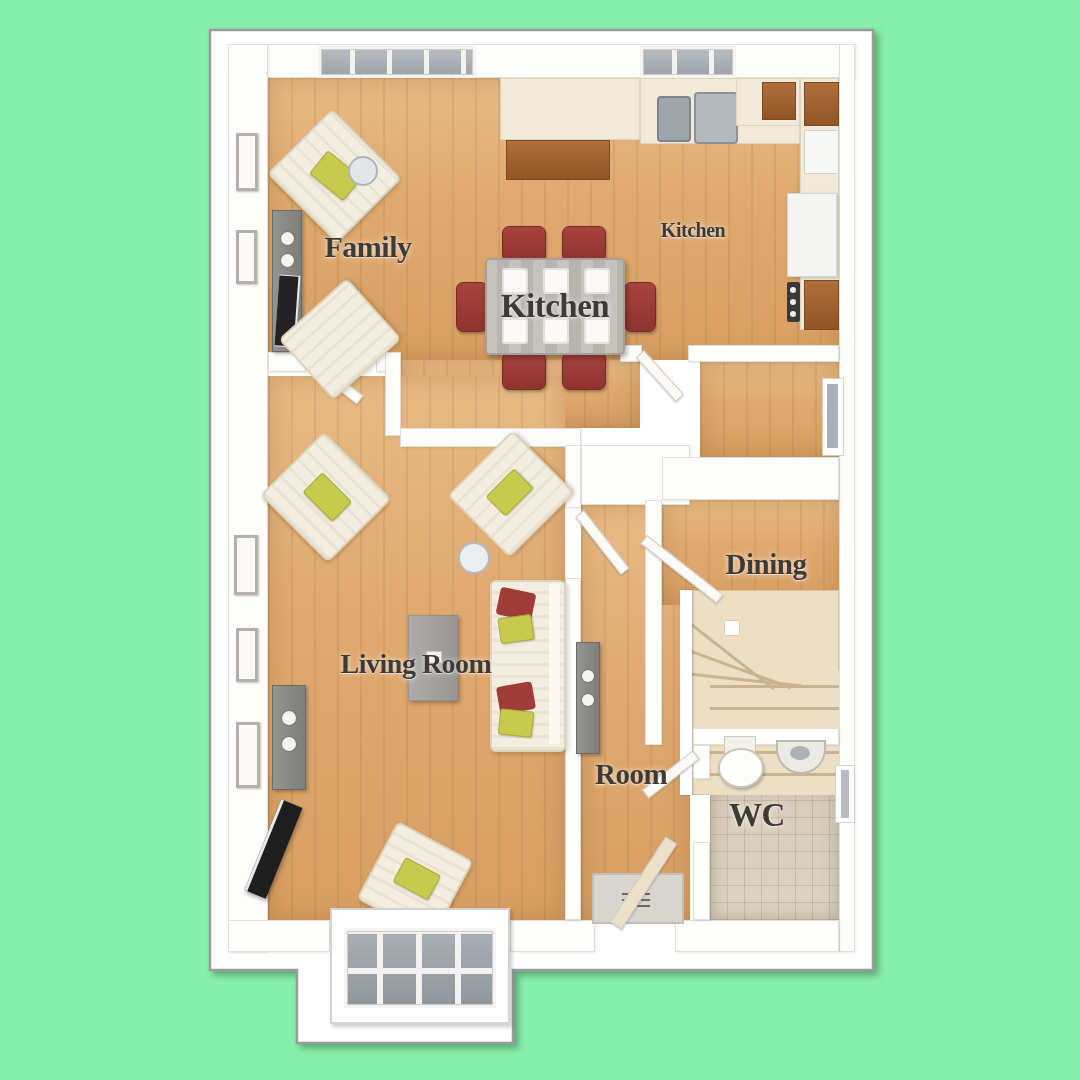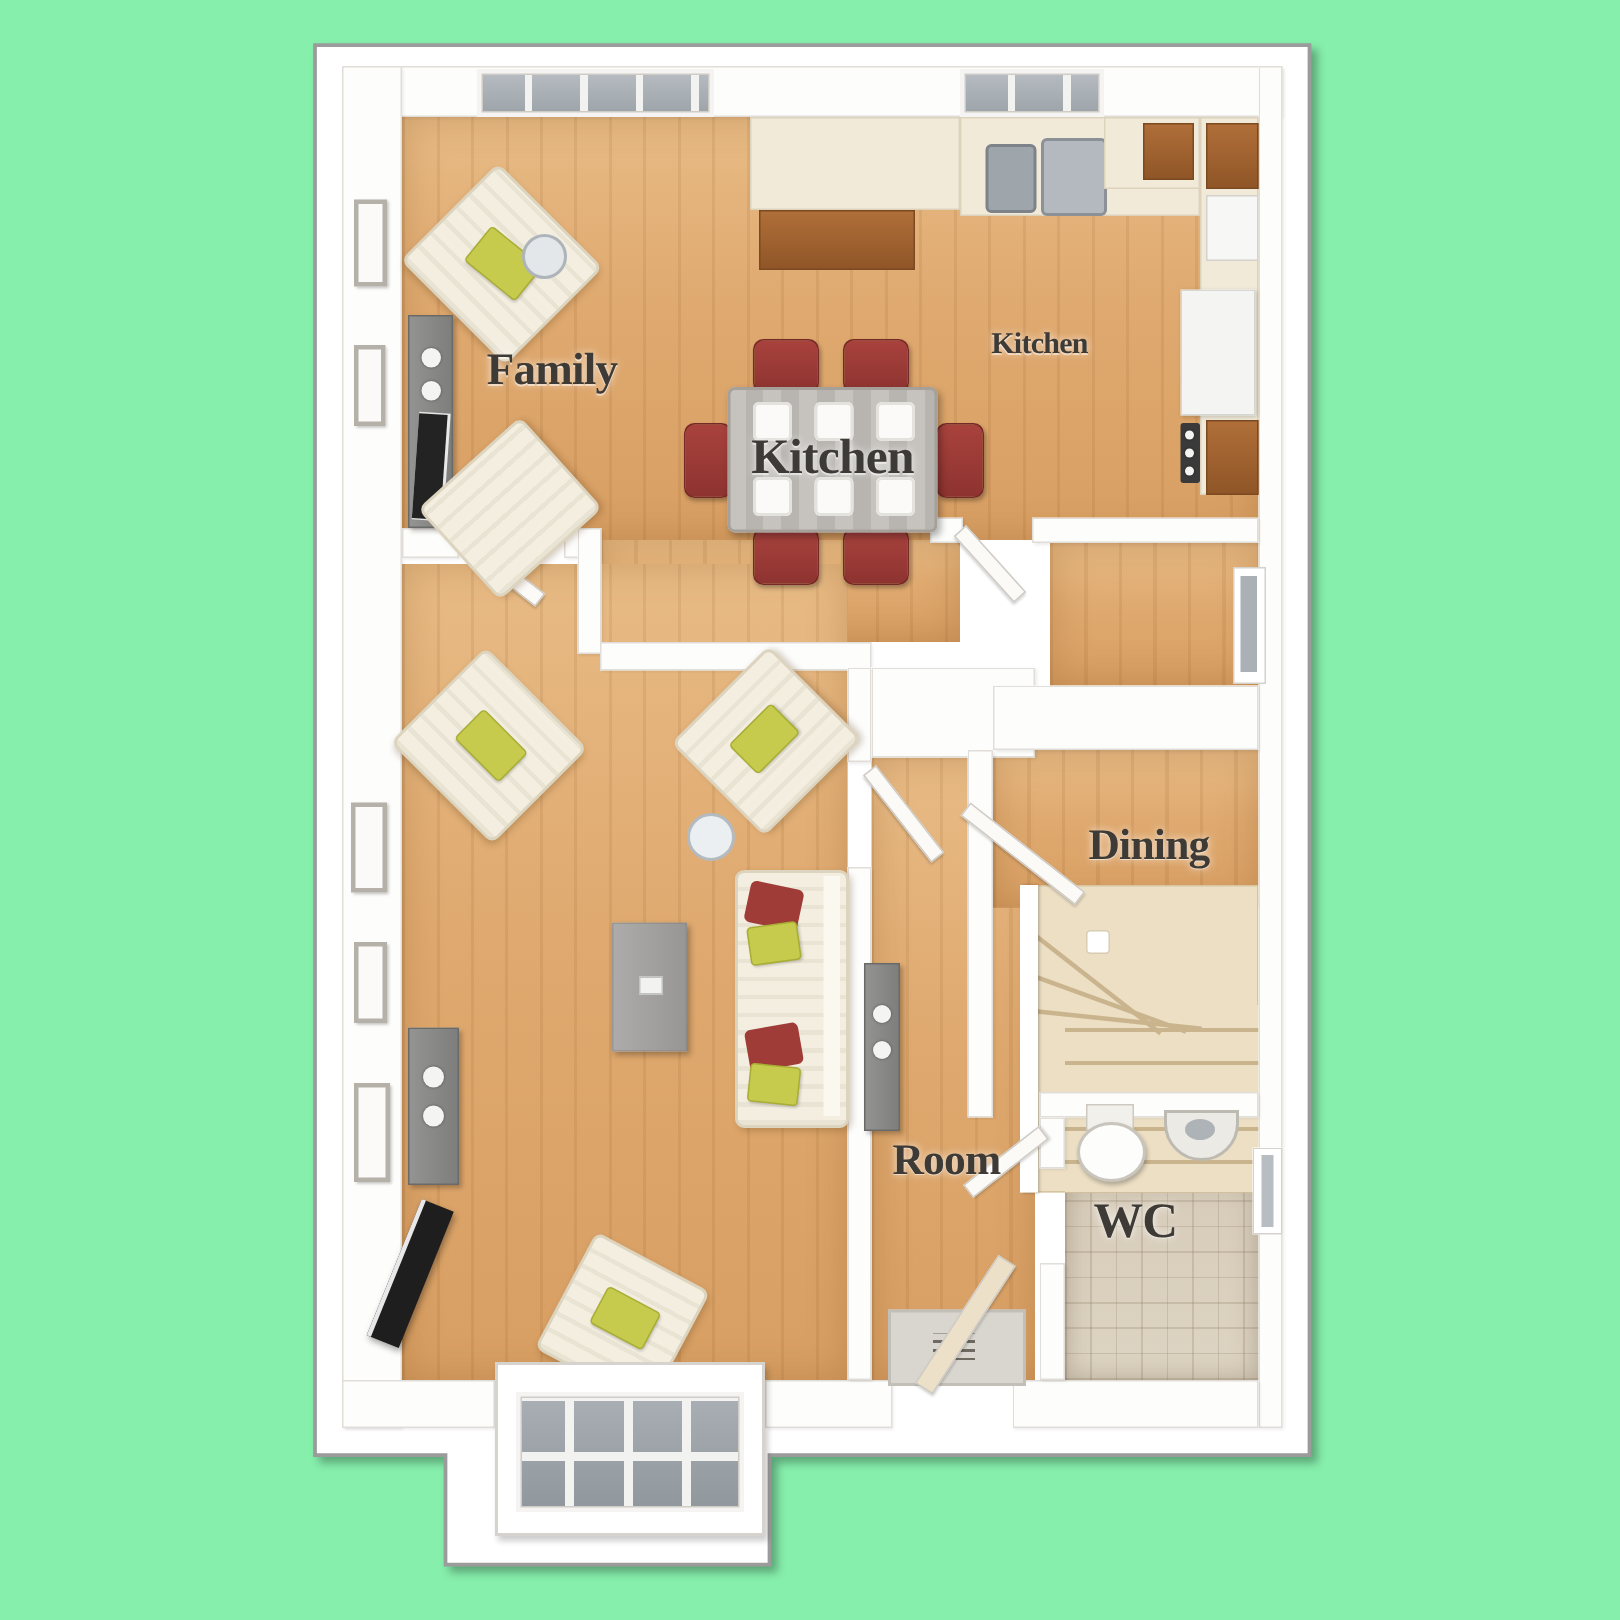--- a/index.html
+++ b/index.html
@@ -218,18 +218,19 @@
                   background:
                     repeating-linear-gradient(90deg, rgba(0,0,0,0) 0 33px, #f2f2f1 33px 39px),
                     repeating-linear-gradient(0deg, rgba(0,0,0,0) 0 34px, #f2f2f1 34px 40px),
                     linear-gradient(180deg,#aab0b5,#8f969c);
                   box-shadow:0 0 0 3px #f5f4f2 inset,0 0 0 4px #cfccc6 inset;"></div>
     </div>
 
     <div class="abs room-label" style="left:158px;top:217px;font-size:30px;">Family</div>
     <div class="abs room-label" style="left:483px;top:200px;font-size:20px;">Kitchen</div>
     <div class="abs room-label" style="left:345px;top:276px;font-size:33px;">Kitchen</div>
+    <div class="abs room-label" style="left:206px;top:634px;font-size:28px;">Living Room</div>
     <div class="abs room-label" style="left:556px;top:534px;font-size:29px;">Dining</div>
     <div class="abs room-label" style="left:421px;top:744px;font-size:29px;">Room</div>
     <div class="abs room-label" style="left:547px;top:785px;font-size:33px;">WC</div>
 
   </div>
 </div>
 
 </body></html>

